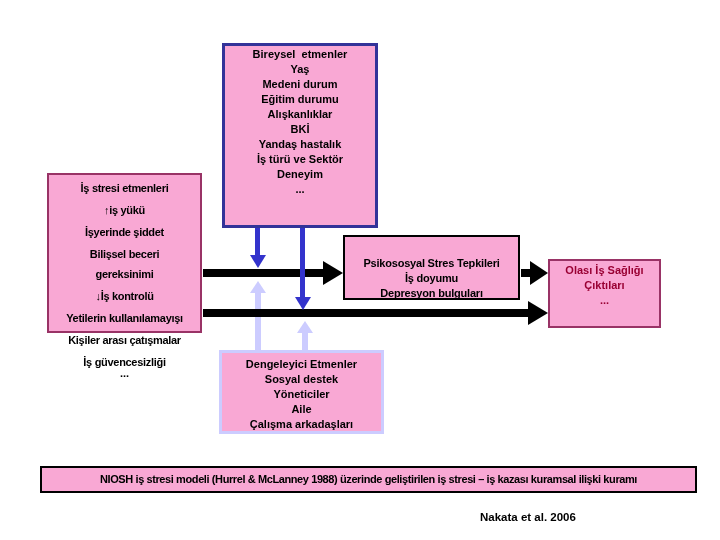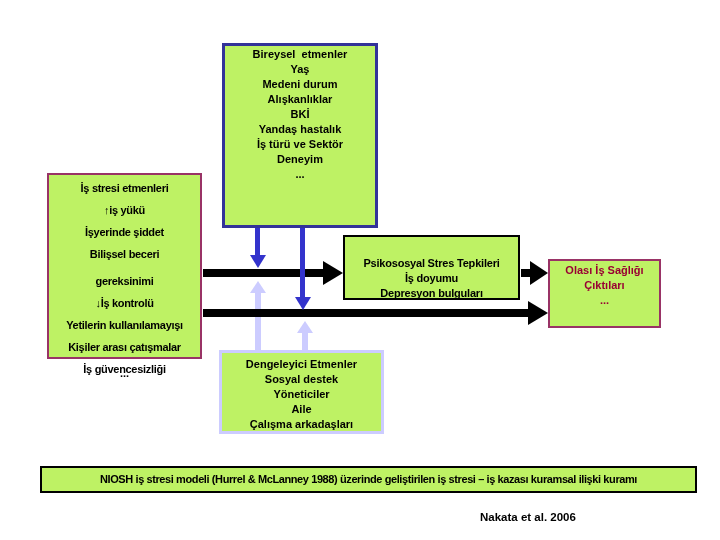--- a/index.html
+++ b/index.html
@@ -1,32 +1,32 @@
 <!DOCTYPE html>
 <html style="--canvas-bg: #ffffff; --navy: #333399; --blue: #3333cc; --maroon: #993366; --darkred: #990033; --lavender: #ccccff; --black: #000000;"><head>
 <meta charset="utf-8">
 <style>
   html,body{margin:0;padding:0;background:#fff;}
   .canvas{
     position:relative;width:720px;height:540px;background:var(--canvas-bg,#fff);
     font-family:"Liberation Sans",sans-serif;font-weight:bold;color:#000;overflow:hidden;
   }
-  .box{position:absolute;box-sizing:border-box;background:#bef264;text-align:center;}
+  .box{position:absolute;box-sizing:border-box;background:#f9a8d4;text-align:center;}
   .box .line{white-space:pre;overflow:visible;}
 
   
   #box-individual{left:222px;top:43px;width:156px;height:185px;border:3px solid var(--navy,#333399);
     font-size:11px;padding-top:1px;z-index:1;}
   #box-individual .line{line-height:15px;}
 
   
-  #box-stressors{left:47px;top:173px;width:155px;height:186px;border:2px solid var(--maroon,#993366);
+  #box-stressors{left:47px;top:173px;width:155px;height:160px;border:2px solid var(--maroon,#993366);
     font-size:11px;letter-spacing:-0.3px;padding-top:6px;z-index:1;}
   #box-stressors .line{line-height:14px;margin-bottom:8px;}
-  #box-stressors .line:nth-child(4){margin-bottom:13px;} 
+  #box-stressors .line:nth-child(4){margin-bottom:6px;} 
   #stressors-ellipsis{position:absolute;left:47px;top:366px;width:155px;text-align:center;
     font-size:11px;line-height:14px;z-index:1;}
 
   
   #box-psychosocial{left:343px;top:235px;width:177px;height:65px;border:2px solid #000;
     font-size:11px;letter-spacing:-0.2px;padding-top:19px;z-index:1;}
   #box-psychosocial .line{line-height:15px;}
 
   
   #box-outcomes{left:548px;top:259px;width:113px;height:69px;border:2px solid var(--maroon,#993366);
@@ -75,20 +75,21 @@
 </style>
 </head>
 <body>
 
 <div class="canvas">
 
   <div class="box" id="box-individual">
       <div class="line">Bireysel  etmenler</div>
       <div class="line">Yaş</div>
       <div class="line">Medeni durum</div>
+      <div class="line">Eğitim durumu</div>
       <div class="line">Alışkanlıklar</div>
       <div class="line">BKİ</div>
       <div class="line">Yandaş hastalık</div>
       <div class="line">İş türü ve Sektör</div>
       <div class="line">Deneyim</div>
       <div class="line">...</div>
     </div>
 
   <div class="box" id="box-stressors">
       <div class="line">İş stresi etmenleri</div>

